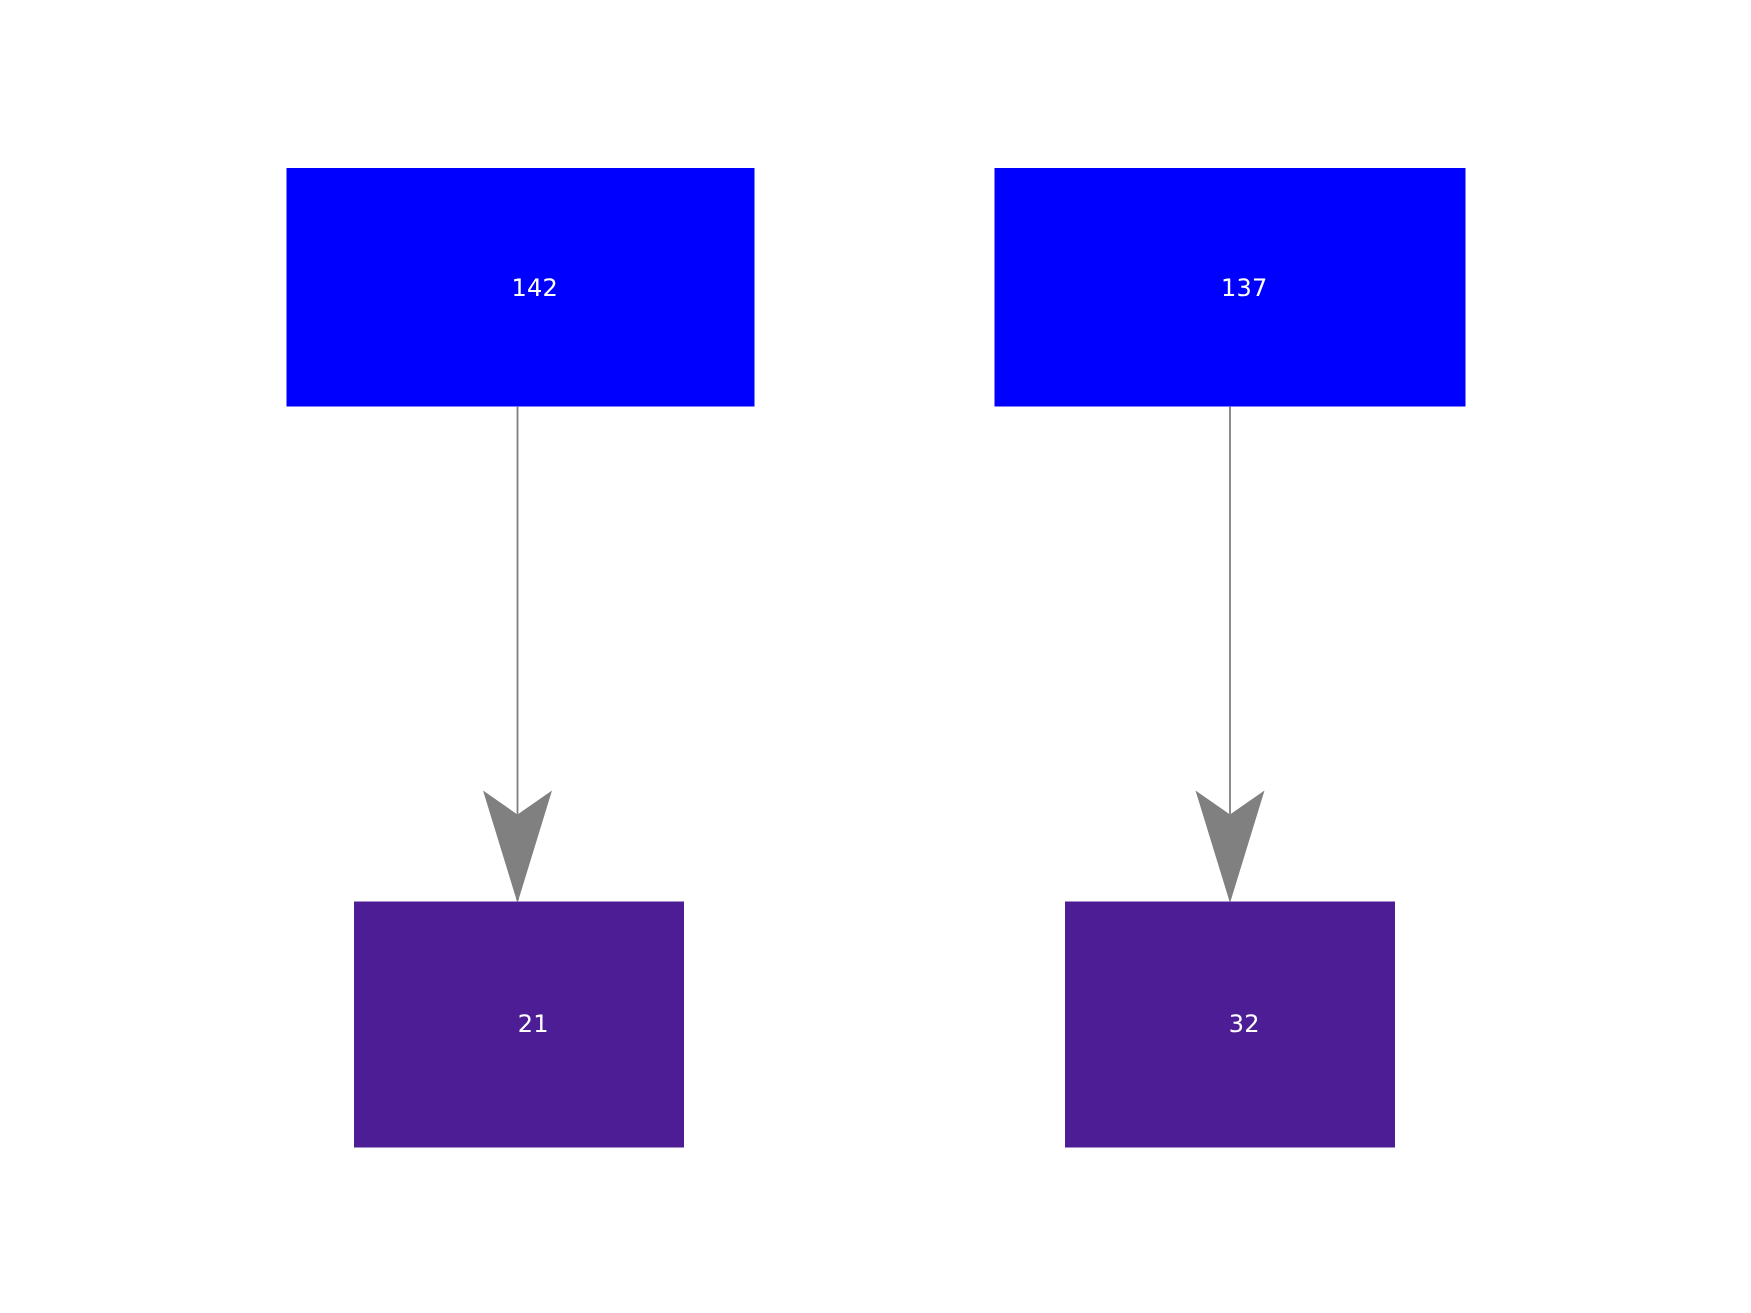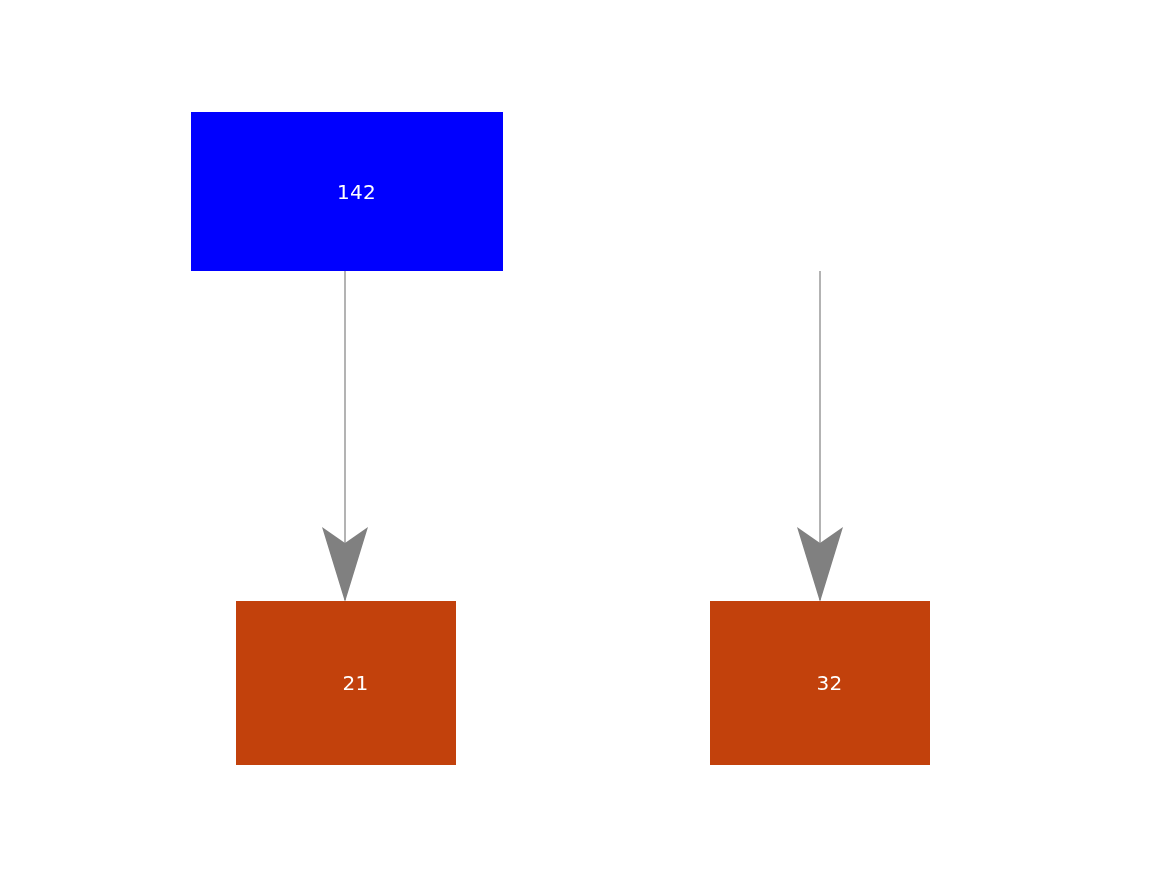--- a/index.html
+++ b/index.html
@@ -31,29 +31,29 @@
   }
   .node {
     position: absolute;
     box-sizing: border-box;
     display: flex;
     align-items: center;
     justify-content: center;
   }
   .node-label {
     color: #ffffff;
-    font-size: 20px;
+    font-size: 16px;
     line-height: 1;
     letter-spacing: 0.2px;
     font-weight: normal;
     user-select: none;
     margin-left: 19px;
   }
   .node-source { background: #0000ff; }
-  .node-target { background: #c2410c; }
+  .node-target { background: #4c1d95; }
 </style>
 </head>
 <body>
 
 <div id="graph-canvas">
 
   <svg class="edge-layer" viewBox="0 0 1167 875" width="1167" height="875" aria-hidden="true">
 
     <g>
       <line x1="345" y1="271" x2="345" y2="600" stroke="#808080" stroke-width="1.2"></line>
@@ -63,20 +63,23 @@
     <g>
       <line x1="820" y1="271" x2="820" y2="600" stroke="#808080" stroke-width="1.2"></line>
       <path d="M 820 602 L 797 527 L 820 543 L 843 527 Z" fill="#808080"></path>
     </g>
   </svg>
 
   <div class="node node-source" style="left:191px; top:112px; width:312px; height:159px;">
     <span class="node-label">142</span>
   </div>
 
+  <div class="node node-source" style="left:663px; top:112px; width:314px; height:159px;">
+    <span class="node-label">137</span>
+  </div>
 
   <div class="node node-target" style="left:236px; top:601px; width:220px; height:164px;">
     <span class="node-label">21</span>
   </div>
 
   <div class="node node-target" style="left:710px; top:601px; width:220px; height:164px;">
     <span class="node-label">32</span>
   </div>
 
 </div>

